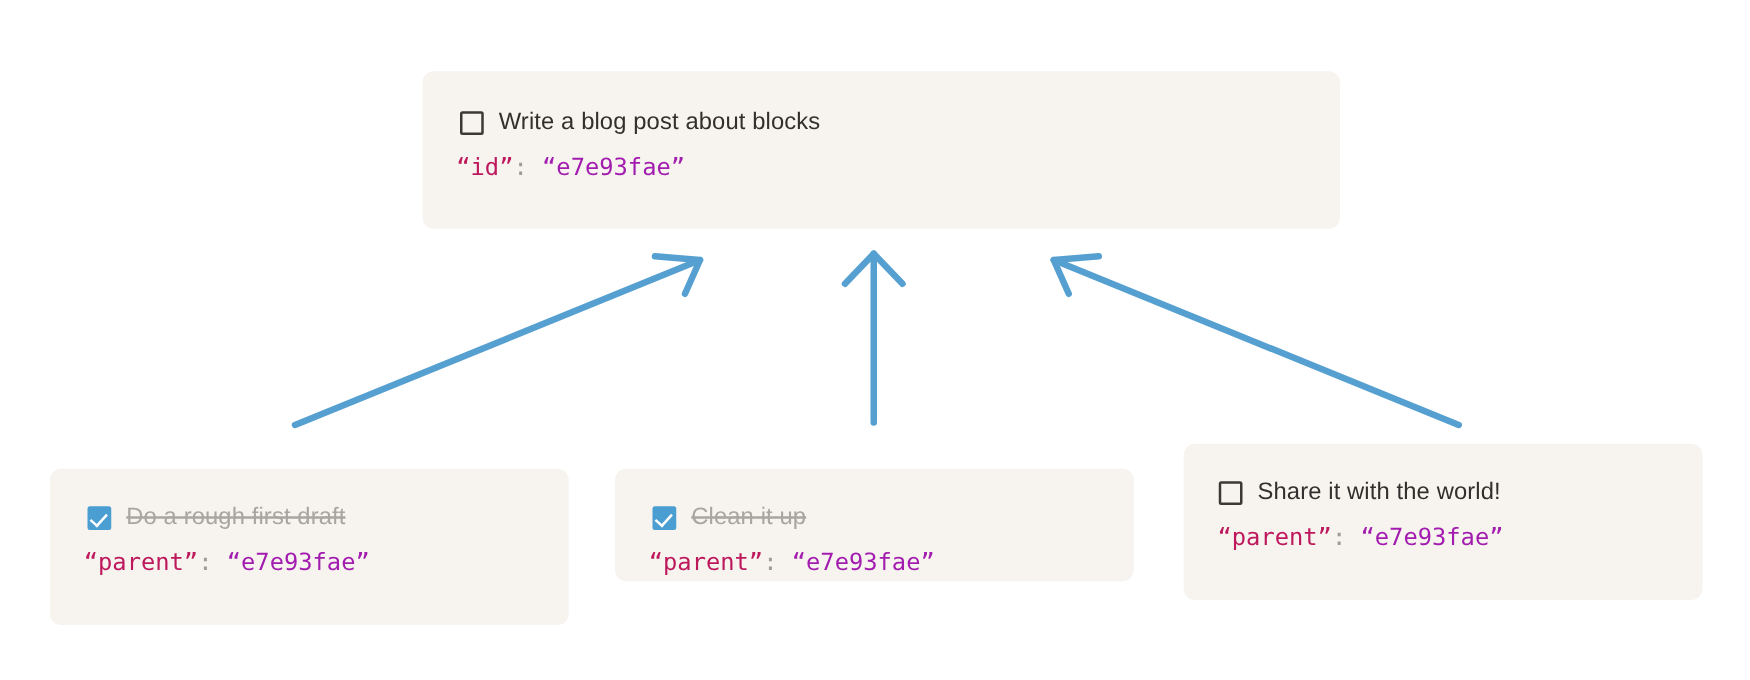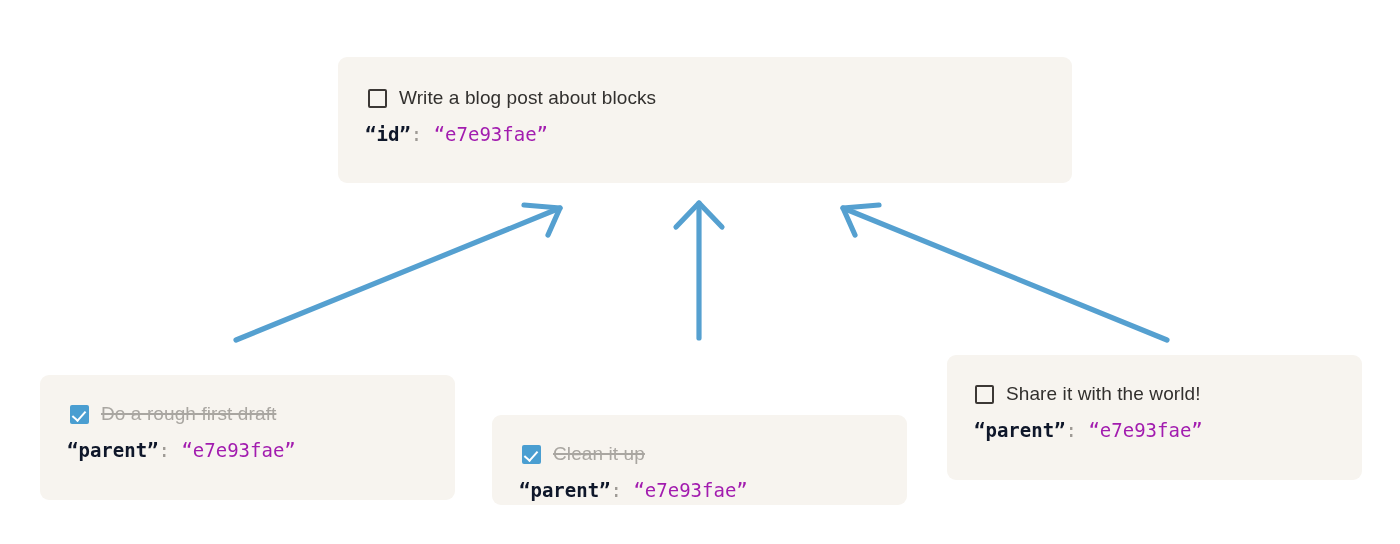--- a/index.html
+++ b/index.html
@@ -77,21 +77,21 @@
     text-decoration-thickness: 1.5px;
   }
 
   
   .code {
     font-family: "DejaVu Sans Mono", "Liberation Mono", monospace;
     font-size: 19px;
     white-space: pre;
     letter-spacing: 0px;
   }
-  .code .key   { color: #0f172a; font-weight: bold; }
+  .code .key   { color: #be185d; }
   .code .punct { color: #9e9a95; }
   .code .val   { color: #a21caf; }
 
   
   #arrows {
     position: absolute;
     left: 0;
     top: 0;
     width: 1400px;
     height: 544px;
@@ -141,21 +141,21 @@
   <div class="card" style="left:40px; top:375px; width:415px; height:125px;">
     <div class="card-row task-row" style="left:30px; top:28px;">
       <span class="checkbox checked"></span>
       <span class="task-label done">Do a rough first draft</span>
     </div>
     <div class="card-row code-row code" style="left:27px; top:64px;">
       <span class="key">“parent”</span><span class="punct">: </span><span class="val">“e7e93fae”</span>
     </div>
   </div>
 
-  <div class="card" style="left:492px; top:375px; width:415px; height:90px;margin-top:40px;">
+  <div class="card" style="left:492px; top:375px; width:415px; height:90px;">
     <div class="card-row task-row" style="left:30px; top:28px;">
       <span class="checkbox checked"></span>
       <span class="task-label done">Clean it up</span>
     </div>
     <div class="card-row code-row code" style="left:27px; top:64px;">
       <span class="key">“parent”</span><span class="punct">: </span><span class="val">“e7e93fae”</span>
     </div>
   </div>
 
   <div class="card" style="left:947px; top:355px; width:415px; height:125px;">

